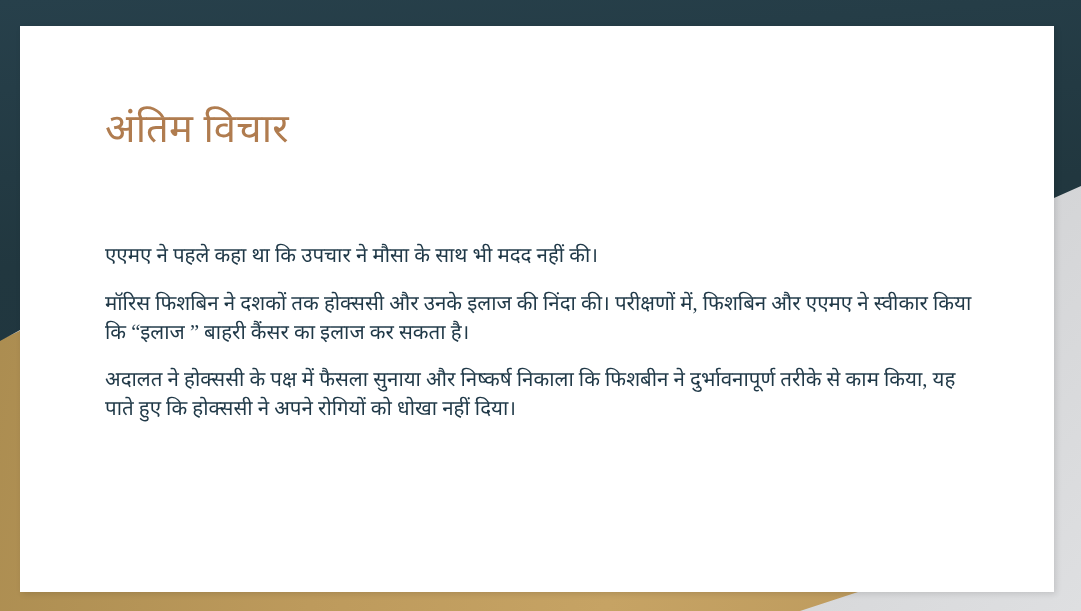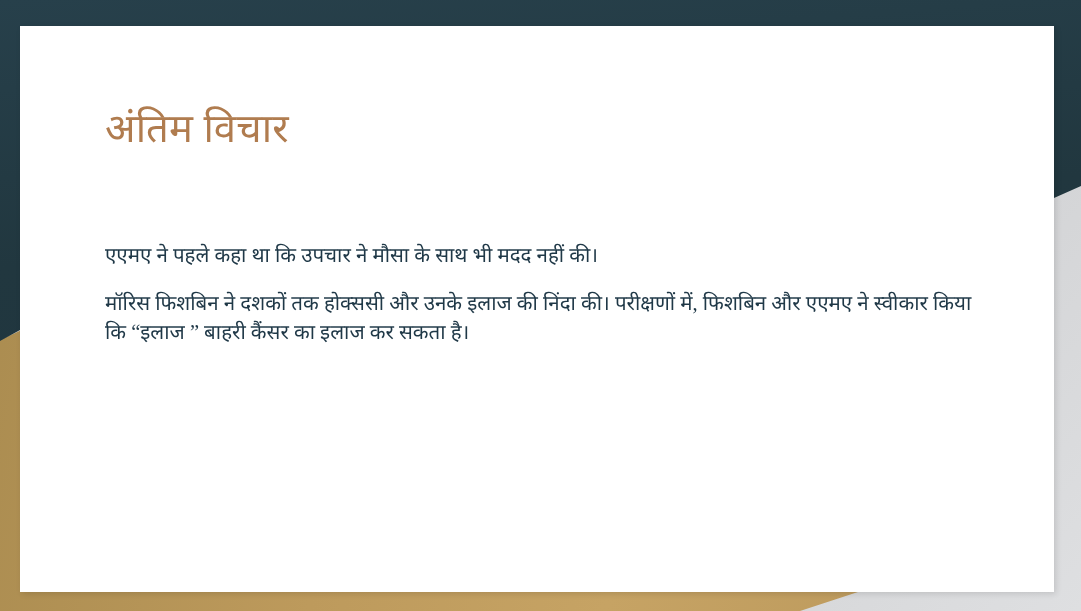--- a/index.html
+++ b/index.html
@@ -121,18 +121,19 @@
   <div class="frame-teal"></div>
 
   <div class="canvas">
     <div class="content">
 
       <div class="slide-title">अंतिम विचार</div>
 
       <div class="body-block">
         <p class="body-para para-gap-small">एएमए ने पहले कहा था कि उपचार ने मौसा के साथ भी मदद नहीं की।</p>
         <p class="body-para">मॉरिस फिशबिन ने दशकों तक होक्ससी और उनके इलाज की निंदा की। परीक्षणों में, फिशबिन और एएमए ने स्वीकार किया कि “इलाज ” बाहरी कैंसर का इलाज कर सकता है।</p>
+        <p class="body-para"> अदालत ने होक्ससी के पक्ष में फैसला सुनाया और निष्कर्ष निकाला कि फिशबीन ने दुर्भावनापूर्ण तरीके से काम किया, यह पाते हुए कि होक्ससी ने अपने रोगियों को धोखा नहीं दिया।</p>
       </div>
 
     </div>
   </div>
 
 </div>
 
 </body></html>

